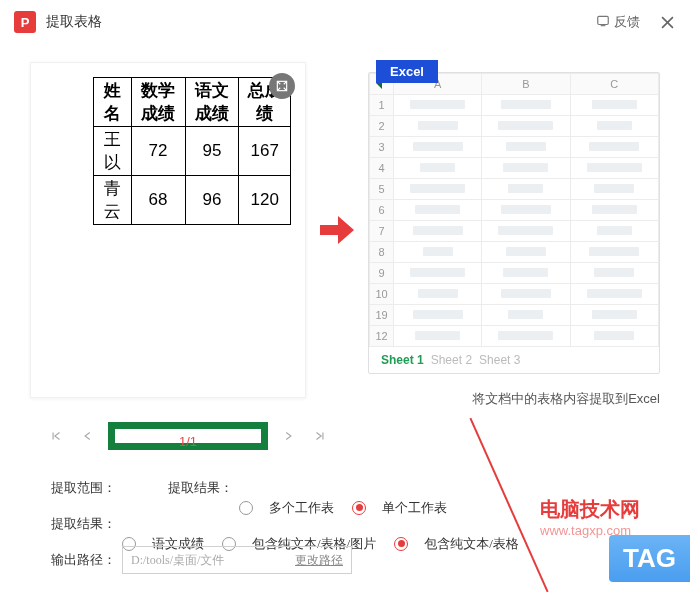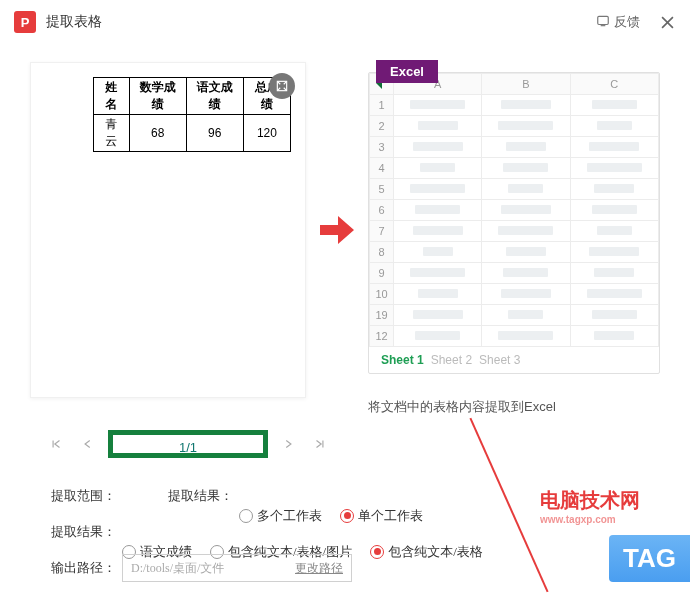--- a/index.html
+++ b/index.html
@@ -9,58 +9,58 @@
 .app-icon { width: 22px; height: 22px; background: #e63c3c; border-radius: 3px; display: flex; align-items: center; justify-content: center; color: #fff; font-weight: bold; font-size: 13px; }
 .title { margin-left: 10px; font-size: 14px; color: #333; }
 .spacer { flex: 1; }
 .feedback { display: flex; align-items: center; color: #666; font-size: 13px; cursor: pointer; }
 .feedback-icon { margin-right: 4px; }
 .close-btn { margin-left: 18px; width: 18px; height: 18px; display: flex; align-items: center; justify-content: center; cursor: pointer; color: #666; }
 
 .content { display: flex; padding: 18px 30px 0 30px; gap: 0; align-items: flex-start; }
 
 .preview-pane { width: 276px; height: 336px; background: #fff; border: 1px solid #f0f0f0; box-shadow: 0 1px 4px rgba(0,0,0,0.06); position: relative; padding: 14px; }
-.doc-table { border-collapse: collapse; font-size: 12px; margin-left: 48px; }
+.doc-table { border-collapse: collapse; font-size: 17px; margin-left: 48px; }
 .doc-table th, .doc-table td { border: 1px solid #000; padding: 1px 6px; text-align: center; }
 .expand-btn { position: absolute; top: 10px; right: 10px; width: 26px; height: 26px; border-radius: 50%; background: #777; color: #fff; display: flex; align-items: center; justify-content: center; cursor: pointer; }
 
 .arrow-col { width: 62px; display: flex; align-items: center; justify-content: center; height: 336px; }
 .arrow-col svg { fill: #e63c3c; }
 
 .excel-pane { flex: 1; position: relative; }
-.excel-badge { position: absolute; top: -2px; left: 8px; background: #701a75; color: #fff; font-size: 13px; font-weight: bold; padding: 4px 14px; z-index: 2; }
+.excel-badge { position: absolute; top: -2px; left: 8px; background: #1d4ed8; color: #fff; font-size: 13px; font-weight: bold; padding: 4px 14px; z-index: 2; }
 .excel-badge::after { content: ""; position: absolute; left: 0; bottom: -6px; border-top: 6px solid #0f6e36; border-left: 6px solid transparent; }
 .excel-grid { border: 1px solid #e0e0e0; border-radius: 2px; background: #fff; margin-top: 10px; }
 .excel-grid table { border-collapse: collapse; width: 100%; }
 .excel-grid th, .excel-grid td { border: 1px solid #ececec; font-size: 11px; color: #999; text-align: center; height: 21px; }
 .excel-grid th { background: #fafafa; font-weight: normal; }
 .rownum { width: 24px; background: #fafafa; color: #999; }
 .bar { display: inline-block; height: 9px; background: #eceff1; border-radius: 1px; }
 .tabs { display: flex; gap: 7px; padding: 6px 12px; font-size: 12px; }
 .tab { color: #bbb; cursor: pointer; }
 .tab.active { color: #1e9e54; font-weight: bold; }
-.excel-caption { text-align: left; font-size: 13px; color: #555; margin-top: 24px; }
+.excel-caption { text-align: right; font-size: 13px; color: #555; margin-top: 16px; }
 
 .pager { display: flex; align-items: center; justify-content: flex-start; gap: 8px; margin: 14px 0 0 44px; }
 .pager-btn { width: 24px; height: 24px; display: flex; align-items: center; justify-content: center; cursor: pointer; color: #aaa; border: none; background: none; }
-.page-box { width: 160px; height: 28px; border: 5px solid #15803d; text-align: center; line-height: 26px; color: #0f766e; font-size: 13px; }
+.page-box { width: 160px; height: 28px; border: 7px solid #15803d; text-align: center; line-height: 26px; color: #ef4444; font-size: 13px; }
 
 .options { padding: 20px 44px 0 44px; font-family: Liberation Serif, serif; }
 .opt-row { display: flex; align-items: center; height: 36px; font-size: 13px; color: #333; }
 .opt-label { width: 72px; text-align: right; margin-right: 6px; }
 .select-box { width: 108px; height: 26px; border: 1px solid #d0d0d0; display: flex; align-items: center; padding: 0 8px; justify-content: space-between; cursor: pointer; font-size: 12px; }
 .radio-group { display: flex; gap: 18px; align-items: center; }
-.radio { display: flex; align-items: center; gap: 4px; cursor: pointer; margin-top: 39px; }
+.radio { display: flex; align-items: center; gap: 16px; cursor: pointer; margin-top: 39px; }
 .radio-dot { width: 14px; height: 14px; border: 1px solid #999; border-radius: 50%; display: flex; align-items: center; justify-content: center; }
 .radio-dot.checked::after { content: ""; width: 7px; height: 7px; border-radius: 50%; background: #e63c3c; }
 .radio-dot.checked { border-color: #e63c3c; }
 .path-box { width: 230px; height: 28px; border: 1px solid #d0d0d0; display: flex; align-items: center; padding: 0 8px; color: #aaa; font-size: 12px; justify-content: space-between; }
 .change-path { color: #888; text-decoration: underline; cursor: pointer; font-size: 12px; }
 
-.watermark { position: absolute; right: 50px; bottom: 85px; color: #e63c3c; font-size: 20px; font-weight: bold; }
+.watermark { position: absolute; right: 50px; bottom: 72px; color: #e63c3c; font-size: 20px; font-weight: bold; }
 .tag-badge { position: absolute; right: 0; bottom: 28px; background: linear-gradient(#6bb4f5,#4a9ef0); color: #fff; font-size: 26px; font-weight: bold; padding: 8px 14px; border-radius: 4px 0 0 4px; }
 .anno-line { position: absolute; width: 2px; height: 190px; background: #e63c3c; transform: rotate(-24deg); right: 180px; bottom: 10px; }
 </style>
 </head>
 <body>
 
 <div class="titlebar">
   <div class="app-icon">P</div>
   <div class="title">提取表格</div>
   <div class="spacer"></div>
@@ -93,20 +93,26 @@
       <thead>
           <tr id="doc-head">
             <th>姓名</th>
             <th>数学成绩</th>
             <th>语文成绩</th>
             <th>总成绩</th>
           </tr>
         </thead>
       <tbody id="doc-body">
           <tr>
+            <td>王以</td>
+            <td>72</td>
+            <td>95</td>
+            <td>167</td>
+          </tr>
+          <tr>
             <td>青云</td>
             <td>68</td>
             <td>96</td>
             <td>120</td>
           </tr>
         </tbody>
     </table>
   </div>
 
   <div class="arrow-col">
@@ -274,15 +280,15 @@
     <div class="path-box">
       <span>D:/tools/桌面/文件</span>
       <span class="change-path">更改路径</span>
     </div>
   </div>
 </div>
 
 <div class="anno-line"></div>
 <div class="watermark">
   <span>电脑技术网</span>
-  <div style="font-size:10px;color:#e63c3c;opacity:.55;font-weight:bold">www.tagxp.com</div>
+  <div style="font-size:13px;color:#e63c3c;opacity:.55;font-weight:normal">www.tagxp.com</div>
 </div>
 <div class="tag-badge">TAG</div>
 
 </body></html>

